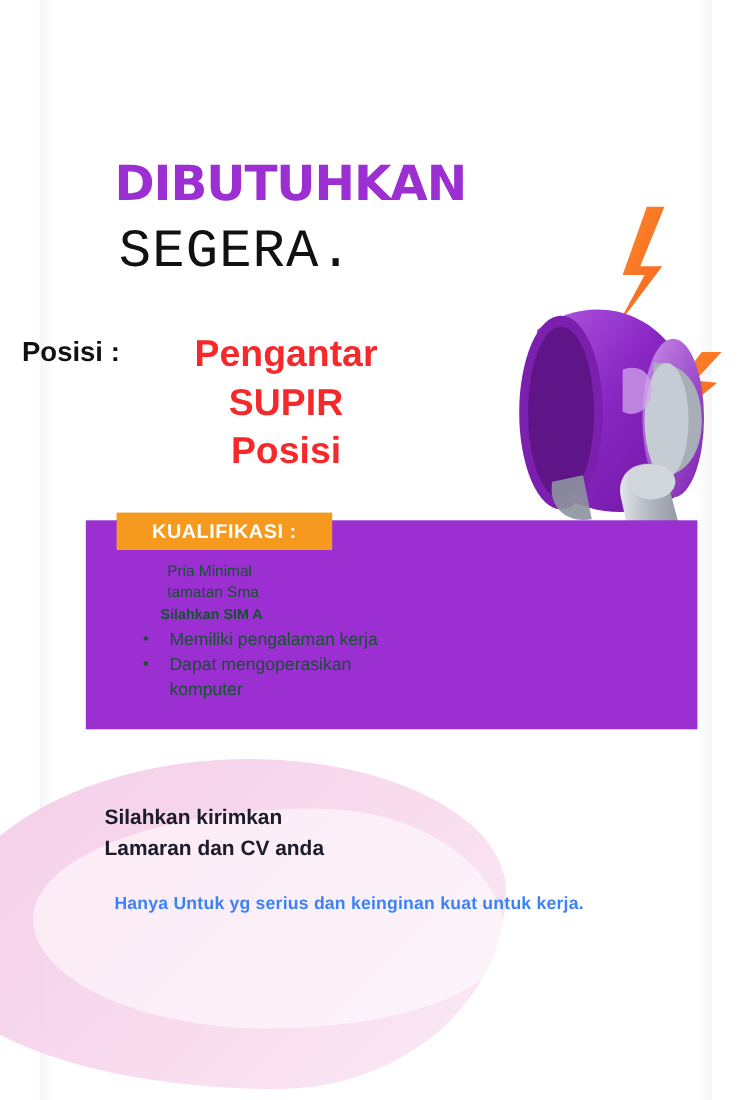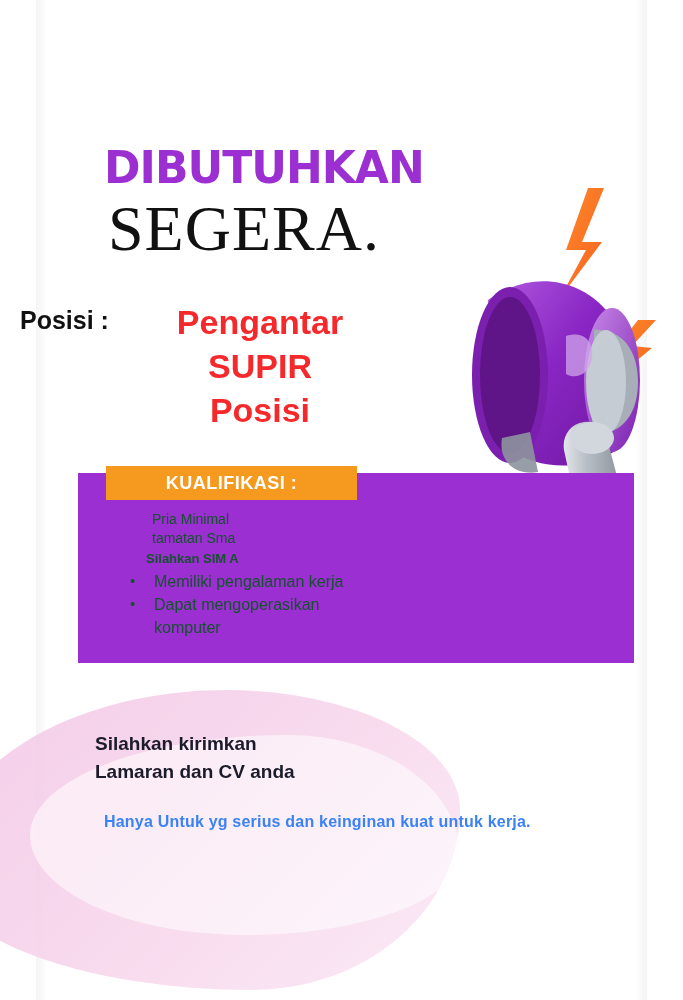--- a/index.html
+++ b/index.html
@@ -67,26 +67,26 @@
     font-weight: 700;
     letter-spacing: -1px;
     color: #9b2fd1;
     font-family: "DejaVu Sans", sans-serif;
     margin-top: 19px;
   }
   .headline2 {
     position: absolute;
     left: 108px;
     top: 196px;
-    font-size: 64px;
+    font-size: 49px;
     line-height: 66px;
     font-weight: 400;
     letter-spacing: 1px;
     color: #111111;
-    font-family: Liberation Serif, serif;
+    font-family: Liberation Mono, monospace;
   }
 
   .posisi-label {
     position: absolute;
     left: 20px;
     top: 306px;
     font-size: 25px;
     font-weight: 700;
     color: #111111;
   }
@@ -112,21 +112,21 @@
     left: 78px;
     top: 473px;
     width: 556px;
     height: 190px;
     background: #9b2fd1;
   }
   .qual-badge {
     position: absolute;
     left: 106px;
     top: 466px;
-    width: 251px;
+    width: 196px;
     height: 34px;
     background: #f59a1e;
     display: flex;
     align-items: center;
     justify-content: center;
   }
   .qual-badge span {
     color: #ffffff;
     font-weight: 700;
     font-size: 18px;

